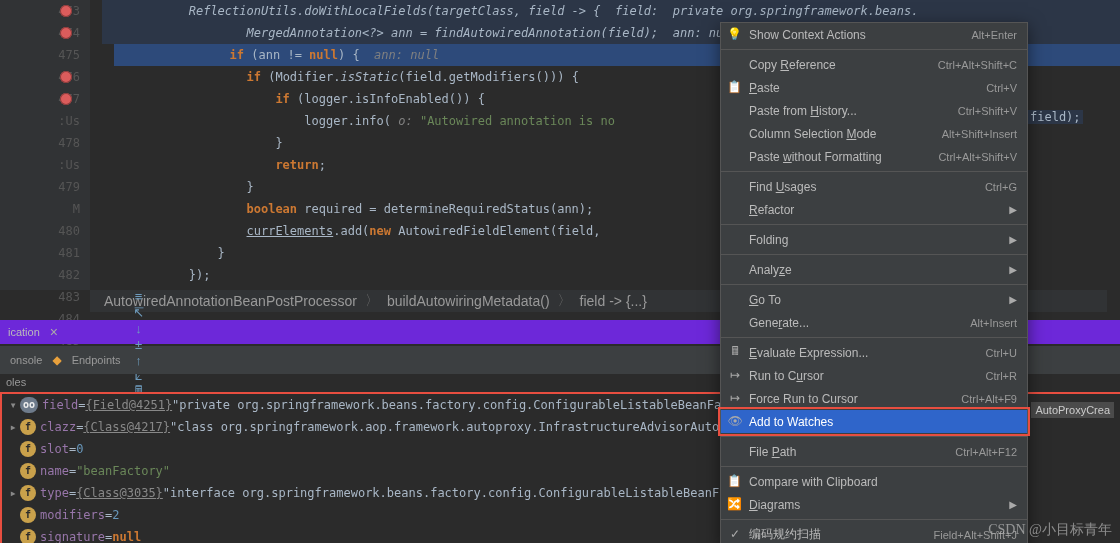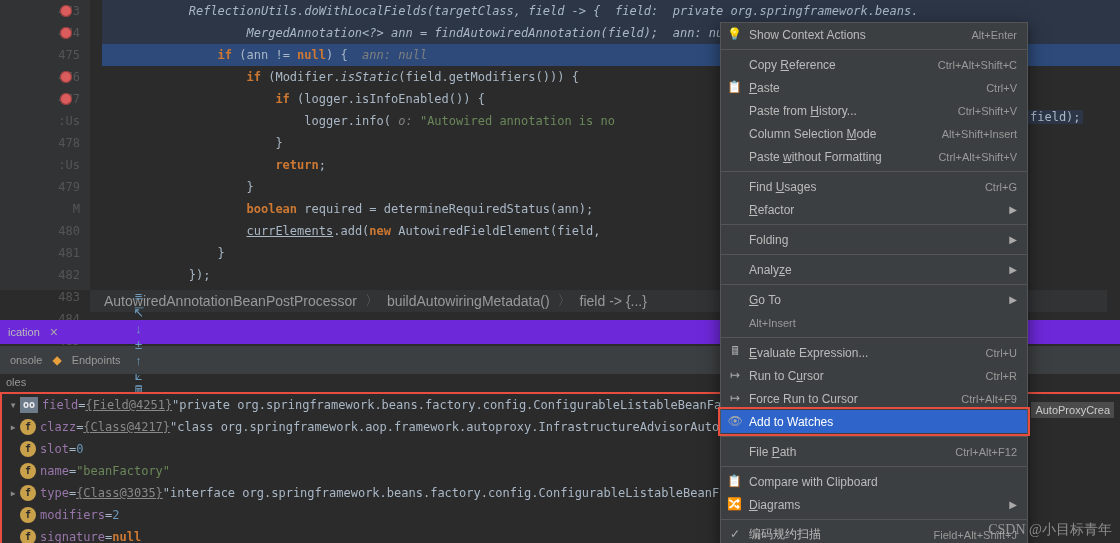--- a/index.html
+++ b/index.html
@@ -10,21 +10,21 @@
     font-size: 12px; color: #a9b7c6;
     position: relative;
   }
   
   .editor { position: absolute; left: 0; top: 0; right: 0; height: 290px; display: flex; }
   .gutter { width: 90px; background: #313335; color: #555; text-align: right; padding-right: 10px; font-family: Consolas, monospace; font-size: 12px; line-height: 22px; }
   .gutter .ln { height: 22px; position: relative; }
   .gutter .bp::after { content:""; position:absolute; left:60px; top:5px; width:12px; height:12px; border-radius:50%; background:#db5c5c; box-shadow: inset 0 0 0 1px #8a3b3b; }
   .code { flex: 1; font-family: Consolas, monospace; font-size: 12px; line-height: 22px; position: relative; padding-left: 12px; overflow:hidden;}
   .code .row { height: 22px; white-space: pre; }
-  .code .row.hl { background: #2d4a7a; }
+  .code .row.hl { background: #2d4a7a; margin-left: 12px; }
   .code .row.hl2 { background: rgba(45,74,122,0.35); font-style: italic; }
   .kw { color: #cc7832; font-weight: bold; }
   .fn { color: #ffc66d; }
   .tp { color: #a9b7c6; font-style: italic; }
   .str { color: #6a8759; }
   .cmt { color: #808080; font-style: italic; }
   .id { color: #a9b7c6; }
   
   .crumbs { position: absolute; top: 290px; left: 90px; right: 13px; height: 22px; background: #313335; padding: 2px 10px; font-size: 14px; color: #999; display:flex; align-items:center;}
   .crumbs span { padding: 0 4px; }
@@ -35,21 +35,21 @@
   .dbgtabs .close { font-size:14px; padding:0 2px 0 2px; color:#aaa;}
   .toolbar { position:absolute; top: 346px; left:0; right:0; height:28px; background:#3c3f41; display:flex; align-items:center; padding:0 6px; gap:6px;}
   .toolbar .btn { font-size:11px; color:#999; padding:2px 4px; }
   .toolbar .ep-icon { color:#e8a03c; }
   .ticon { width:16px; height:16px; display:flex; align-items:center; justify-content:center; color:#6e9cbe; font-size:13px;}
   .vars-hdr { position:absolute; top: 374px; left:0; height:20px; font-size:11px; padding:2px 6px; color:#999;}
   .vars { position:absolute; top: 392px; left:0; right:0; bottom:0; background:#2b2b2b; font-family:Consolas,monospace; font-size:12px; padding-left:4px; border:2px solid #e84e40; border-right:none; border-bottom:none;}
   .vars .node { height:22px; line-height:22px; display:flex; align-items:center; white-space:pre; overflow:hidden;}
   .vars .tw { width:14px; text-align:center; color:#888;}
   .vars .ic { width:16px; height:16px; border-radius:50%; display:inline-flex; align-items:center; justify-content:center; background:#c9a14b; color:#2b2b2b; font-size:10px; font-weight:bold; margin-right:4px; }
-  .vars .ic.oo { background:#6e7b8b; color:#eee; width:auto; border-radius:0; padding:0 3px;}
+  .vars .ic.oo { background:#6e7b8b; color:#eee; width:auto; border-radius:8px; padding:0 3px;}
   .vars .vn { color:#9876aa; }
   .vars .eq { color:#a9b7c6; }
   .vars .vv { color:#6897bb; }
   .vars .vs { color:#6a8759; }
   .vars .vt { color:#888;text-decoration:underline; }
   .vars .nav { color:#6897bb; text-decoration:underline; margin-left:4px;}
   
   .typebadge { position:absolute; top: 402px; right: 6px; background:#4b4b4b; color:#ccc; font-size:11px; padding:2px 4px;}
   
   .menu { position:absolute; top:22px; left:720px; width:308px; background:#3c3f41; border:1px solid #555; box-shadow:0 4px 16px rgba(0,0,0,0.5);}
@@ -197,20 +197,21 @@
     <div class="mi">
       <span class="lbl">Analy<u>z</u>e</span>
       <span class="arrow">▶</span>
     </div>
     <div class="sep"></div>
     <div class="mi">
       <span class="lbl"><u>G</u>o To</span>
       <span class="arrow">▶</span>
     </div>
     <div class="mi">
+      <span class="lbl">Gene<u>r</u>ate...</span>
       <span class="sc">Alt+Insert</span>
     </div>
     <div class="sep"></div>
     <div class="mi">
       <span class="mic">🖩</span>
       <span class="lbl"><u>E</u>valuate Expression...</span>
       <span class="sc">Ctrl+U</span>
     </div>
     <div class="mi">
       <span class="mic">↦</span>

